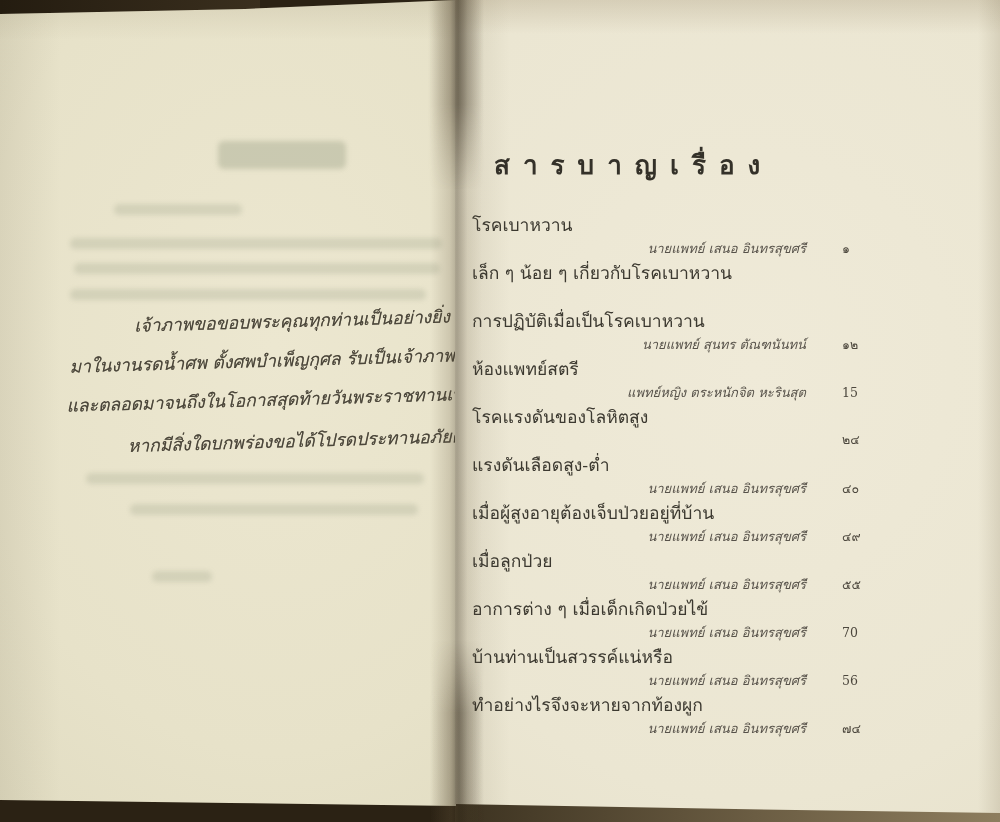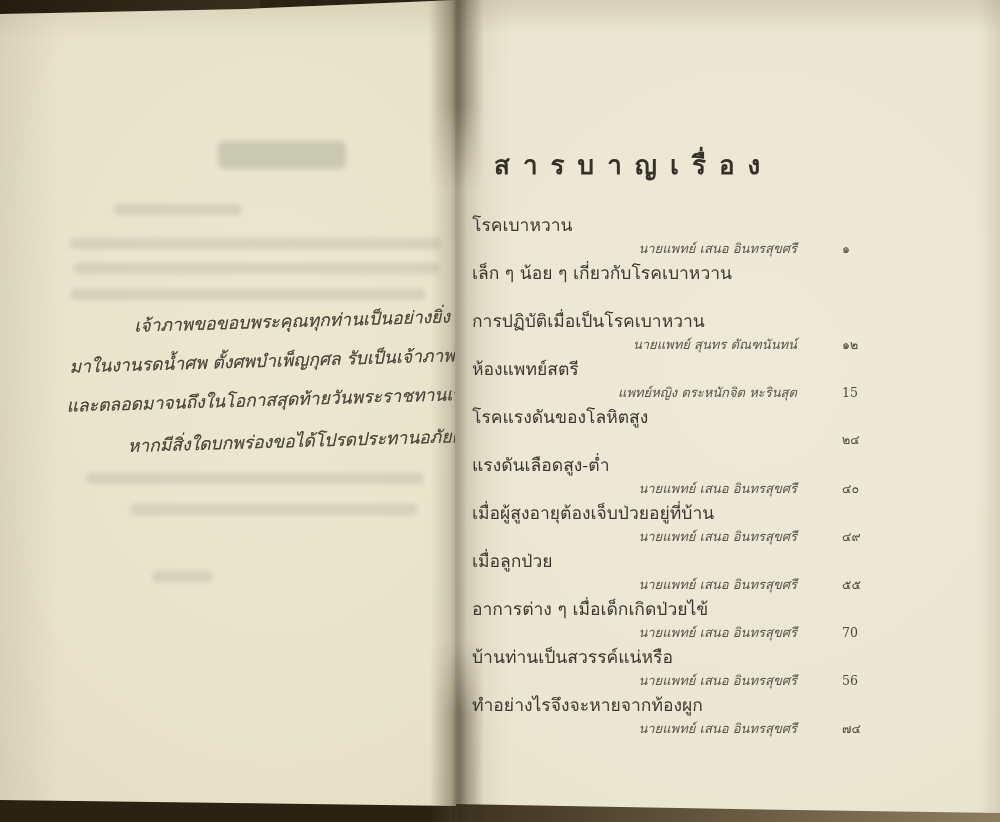--- a/index.html
+++ b/index.html
@@ -79,21 +79,21 @@
   .entry{height:48px;}
   .entry-title{
     font-family:"DejaVu Serif","Liberation Serif",serif;
     font-size:17.5px;line-height:22px;color:#3c3930;white-space:nowrap;
   }
   .entry-meta{
     display:flex;justify-content:flex-end;align-items:baseline;margin-top:2px;
   }
   .entry-author{
     font-family:"DejaVu Serif","Liberation Serif",serif;font-style:italic;
-    font-size:13px;color:#57524a;margin-right:45px;white-space:nowrap;
+    font-size:13px;color:#57524a;margin-right:36px;white-space:nowrap;
   }
   .entry-page{
     width:42px;text-align:left;
     font-family:"DejaVu Serif","Liberation Serif",serif;
     font-size:12.5px;color:#4c473d;
   }
 
   
   .gutter{
     position:absolute;left:430px;top:0;width:52px;height:822px;pointer-events:none;

